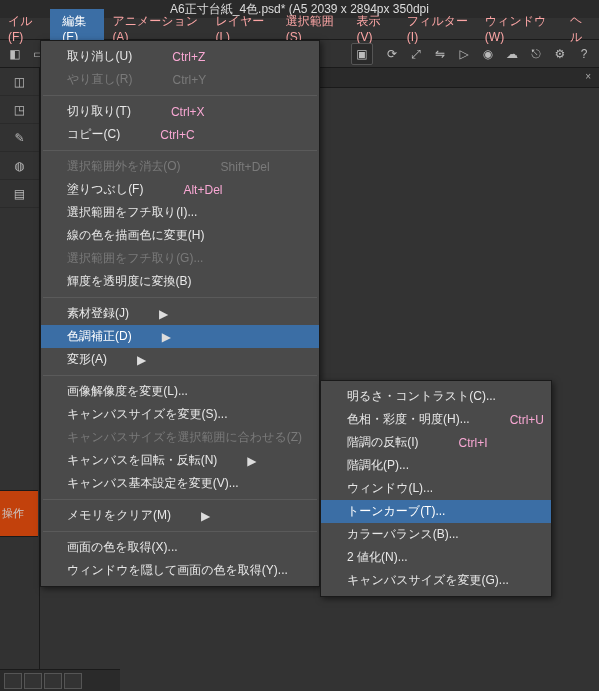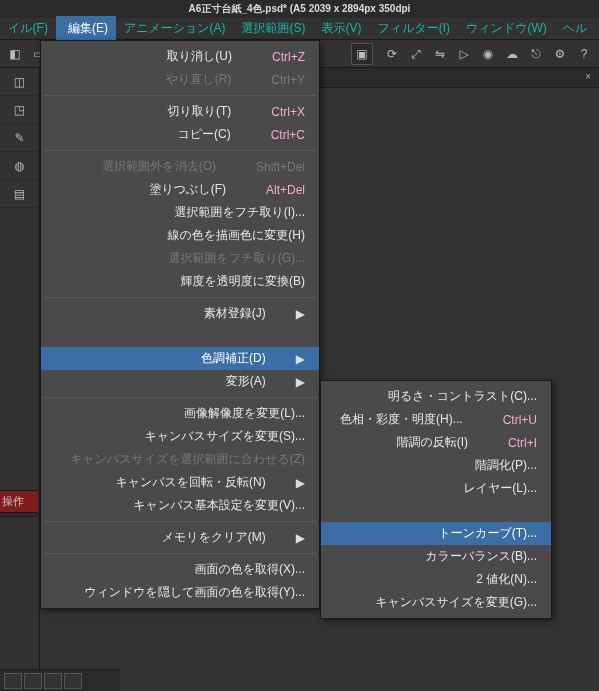--- a/index.html
+++ b/index.html
@@ -1,45 +1,45 @@
 <!DOCTYPE html>
 <html><head>
 <meta charset="utf-8">
 <style>
   * { margin: 0; padding: 0; box-sizing: border-box; font-family: "Meiryo", "MS PGothic", sans-serif; }
   body { width: 599px; height: 691px; background: #323232; color: #ccc; font-size: 12px; overflow: hidden; position: relative; }
 
   .titlebar { height: 18px; background: #2a2a2a; display: flex; align-items: center; justify-content: center; }
-  .titlebar span { color: #ddd; font-size: 10px; font-weight: bold; }
+  .titlebar span { color: #ddd; font-size: 12px; }
 
   .menubar { height: 22px; background: #323232; border-bottom: 1px solid #1a1a1a; display: flex; align-items: center; padding-left: 0; }
-  .menubar-item { padding: 4px 8px; color: #14b8a6; cursor: default; }
+  .menubar-item { padding: 4px 8px; color: #fca5a5; cursor: default; }
   .menubar-item.active { background: #3b6ea5; color: #fff; padding-left: 12px; }
 
   .toolbar { height: 28px; background: #323232; border-bottom: 1px solid #1a1a1a; display: flex; align-items: center; padding: 2px 4px; gap: 2px; }
   .toolbar-icon { width: 22px; height: 22px; display: flex; align-items: center; justify-content: center; color: #bbb; border: 1px solid transparent; border-radius: 2px; }
   .toolbar-icon.box { border: 1px solid #555; background: #2a2a2a; }
   .toolbar-sep { width: 4px; }
   .toolbar-dropdown { width: 26px; height: 22px; border: 1px solid #555; background: #2a2a2a; display:flex; align-items:center; justify-content:center; }
 
   .sidebar { position: absolute; left: 0; top: 68px; width: 40px; background: #323232; border-right: 1px solid #1a1a1a; height: 620px; }
   .side-row { height: 28px; display: flex; align-items: center; justify-content: center; border-bottom: 1px solid #2a2a2a; }
   .side-icon { width: 24px; height: 24px; display:flex; align-items:center; justify-content:center; color:#bbb; }
 
   .dock-label { position:absolute; left:0; top:450px; width:38px; font-size:11px; color:#ccc; background:#2c2c2c; padding:3px 2px; border-top:1px solid #1a1a1a; border-bottom:1px solid #1a1a1a;margin-top:44px;}
-  .dock-label2 { position:absolute; left:0; top:490px; width:38px; font-size:11px; color:#ccc; background:#7f1d1d; padding:3px 2px; border-top:1px solid #1a1a1a; border-bottom:1px solid #1a1a1a;}
+  .dock-label2 { position:absolute; left:0; top:490px; width:38px; font-size:11px; color:#ccc; background:#c2410c; padding:15px 2px; border-top:1px solid #1a1a1a; border-bottom:1px solid #1a1a1a;}
 
   .canvas-area { position:absolute; left:40px; top:68px; right:0; bottom:0; background:#333; }
   .canvas-tab { position:absolute; left:0; top:0; height:20px; background:#2a2a2a; border-bottom:1px solid #1a1a1a; width:100%; }
   .canvas-tab .tab-x { position:absolute; right:8px; top:3px; color:#aaa; font-size:10px;}
 
   .dropdown { position: absolute; background: #4a4a4a; border: 1px solid #1a1a1a; box-shadow: 2px 2px 6px rgba(0,0,0,.5); padding: 4px 0; }
-  .dropdown .item { display: flex; align-items: center; justify-content: flex-end; padding: 3px 14px 3px 26px; min-height: 22px; color: #e8e8e8; white-space: nowrap; }
+  .dropdown .item { display: flex; align-items: center; justify-content: flex-start; padding: 3px 14px 3px 26px; min-height: 22px; color: #e8e8e8; white-space: nowrap; }
   .dropdown .item.disabled { color: #7a7a7a; }
-  .dropdown .item.highlight { background: #3b6ea5; color: #fff; margin-top: 22px; }
+  .dropdown .item.highlight { background: #3b6ea5; color: #fff; }
   .dropdown .item .shortcut { color: #f9a8d4; margin-left: 40px; }
   .dropdown .item.disabled .shortcut { color: #7a7a7a; }
   .dropdown .sep { height: 1px; background: #5a5a5a; margin: 4px 2px; }
   .dropdown .item .arrow { margin-left: 30px; color:#ddd; }
 
   .dropdown-main { left: 40px; top: 40px; width: 280px; }
   .dropdown-sub { left: 320px; top: 380px; width: 232px; }
 
   .bottom-strip { position:absolute; left:0; bottom:0; height:22px; width:120px; background:#2a2a2a; border-top:1px solid #1a1a1a; display:flex; align-items:center; padding:0 4px; gap:2px;}
   .bottom-btn { width:18px; height:16px; border:1px solid #555; background:#333; }
@@ -48,20 +48,21 @@
 <body>
 
 <div class="titlebar">
     <span>A6正寸台紙_4色.psd* (A5 2039 x 2894px 350dpi</span>
   </div>
 
 <div class="menubar" id="menubar">
     <div class="menubar-item">イル(F)</div>
     <div class="menubar-item active">編集(E)</div>
     <div class="menubar-item">アニメーション(A)</div>
+    <div class="menubar-item">レイヤー(L)</div>
     <div class="menubar-item">選択範囲(S)</div>
     <div class="menubar-item">表示(V)</div>
     <div class="menubar-item">フィルター(I)</div>
     <div class="menubar-item">ウィンドウ(W)</div>
     <div class="menubar-item">ヘル</div>
   </div>
 
 <div class="toolbar">
   <div class="toolbar-icon">◧</div>
   <div class="toolbar-icon">▭</div>
@@ -200,21 +201,21 @@
       <span class="shortcut">Ctrl+U</span>
     </div>
     <div class="item">
       <span>階調の反転(I)</span>
       <span class="shortcut">Ctrl+I</span>
     </div>
     <div class="item">
       <span>階調化(P)...</span>
     </div>
     <div class="item">
-      <span>レイヤー(L)...</span>
+      <span>ウィンドウ(L)...</span>
     </div>
     <div class="item highlight">
       <span>トーンカーブ(T)...</span>
     </div>
     <div class="item">
       <span>カラーバランス(B)...</span>
     </div>
     <div class="item">
       <span>2 値化(N)...</span>
     </div>

